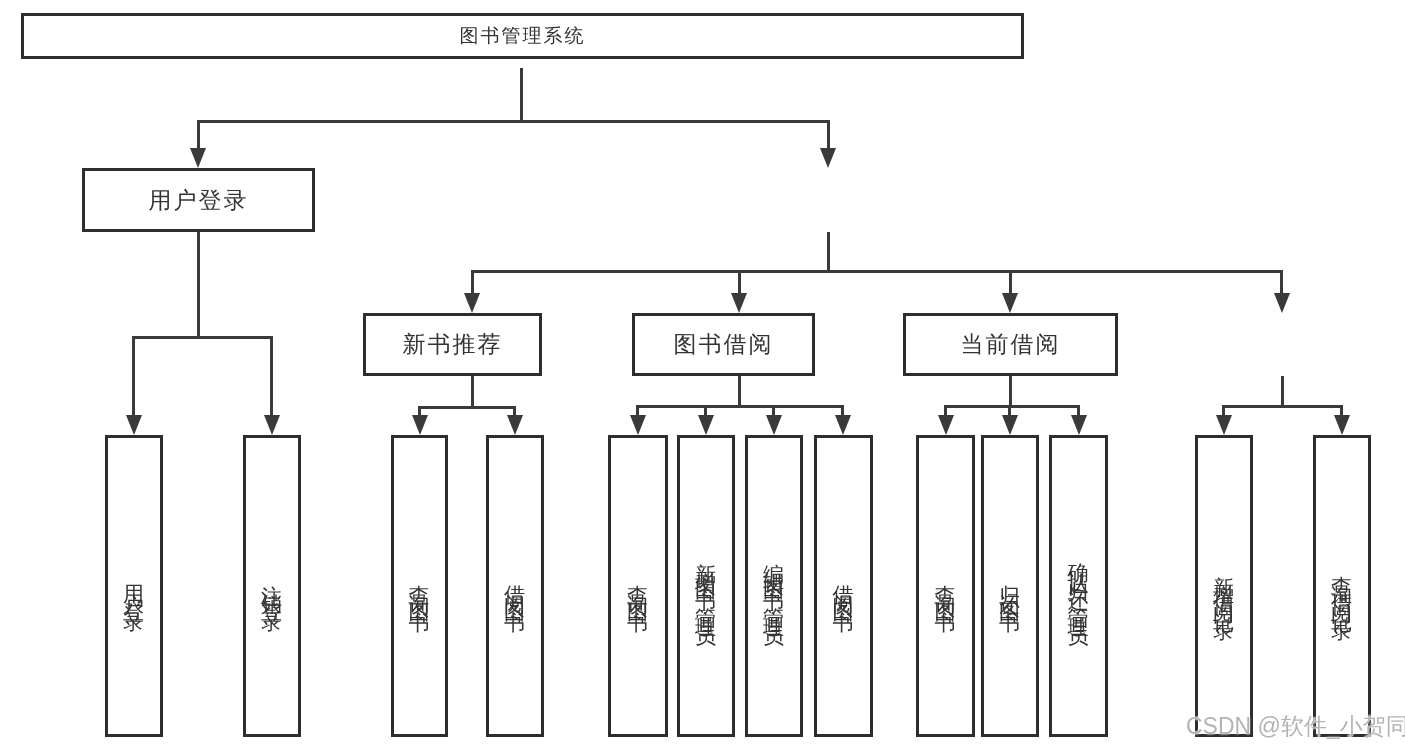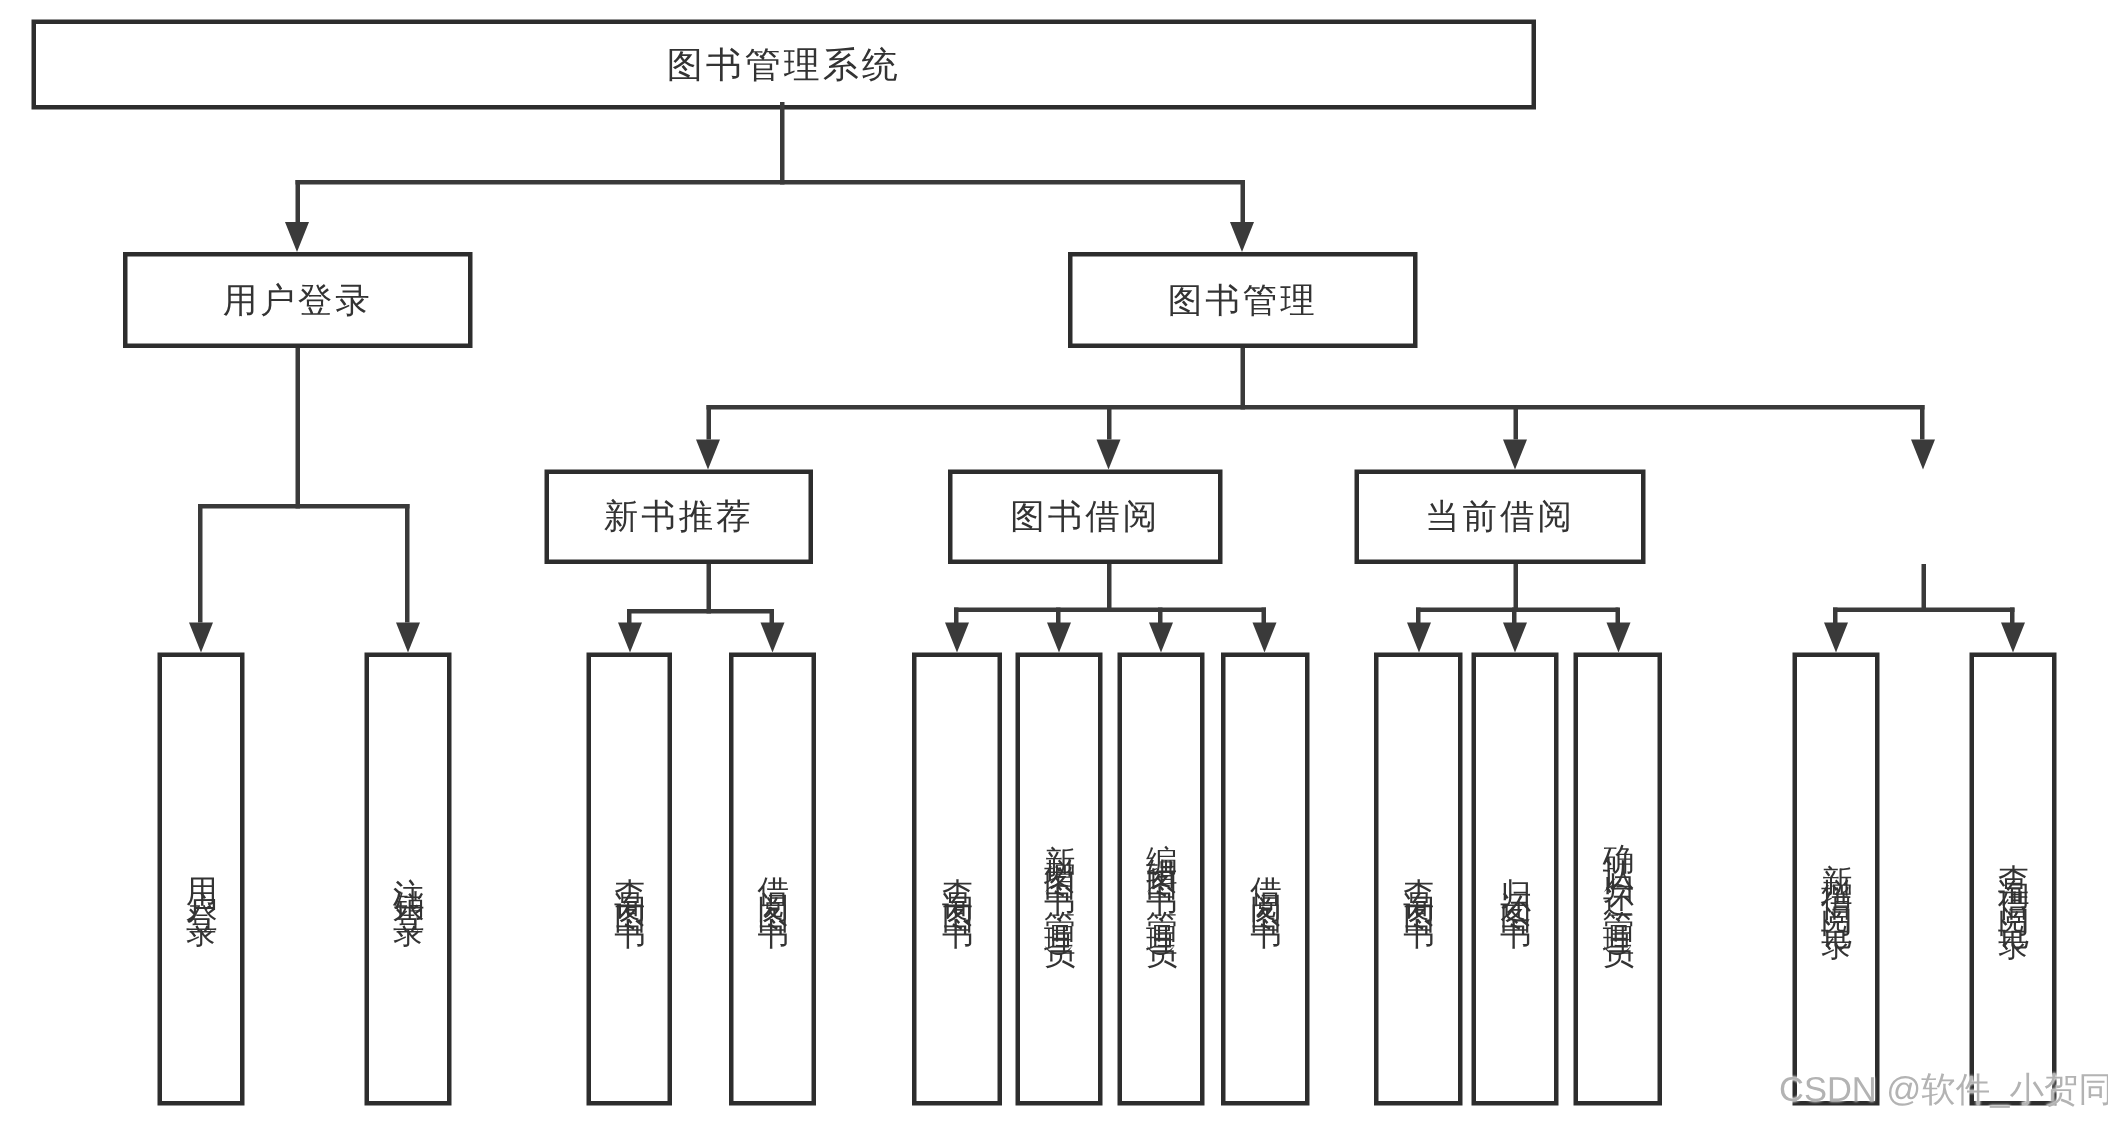--- a/index.html
+++ b/index.html
@@ -16,26 +16,26 @@
     display:flex; align-items:center; justify-content:center;
     color:#333333;
   }
   .hbox { font-size:23px; letter-spacing:2px; }
   .vbox {
     writing-mode:vertical-rl; text-orientation:mixed;
     font-size:21px; letter-spacing:9px; line-height:1;
   }
 
   
-  .root        { left:21px;  top:13px;  width:1003px; height:60px; font-size:24px; }
+  .root        { left:21px;  top:13px;  width:1003px; height:46px; font-size:19px; }
   .n-user-login{ left:82px;  top:168px; width:233px; height:64px; }
   .n-book-mgmt { left:712px; top:168px; width:233px; height:64px; }
   .n-new-book  { left:363px; top:313px; width:179px; height:63px; }
   .n-borrow    { left:632px; top:313px; width:183px; height:63px; }
-  .n-current   { left:903px; top:313px; width:194px; height:63px; }
+  .n-current   { left:903px; top:313px; width:215px; height:63px; }
   .n-record    { left:1173px;top:313px; width:219px; height:63px; }
 
   .lf  { top:435px; height:302px; }
   .lf1a{ left:105px; width:58px; } .lf1b{ left:243px; width:58px; }
   .lf2a{ left:391px; width:57px; } .lf2b{ left:486px; width:58px; }
   .lf3a{ left:608px; width:60px; } .lf3b{ left:677px; width:58px; }
   .lf3c{ left:745px; width:58px; } .lf3d{ left:814px; width:59px; }
   .lf4a{ left:916px; width:59px; } .lf4b{ left:981px; width:58px; }
   .lf4c{ left:1049px;width:59px; }
   .lf5a{ left:1195px;width:58px; } .lf5b{ left:1313px;width:58px; }
@@ -63,21 +63,20 @@
   <div class="box hbox root">图书管理系统</div>
 
   <div class="vl" style="left:520px;top:68px;height:55px"></div>
   <div class="hl" style="left:197px;top:120px;width:633px"></div>
   <div class="vl" style="left:197px;top:120px;height:28px"></div>
   <div class="arr" style="left:190px;top:148px"></div>
   <div class="vl" style="left:827px;top:120px;height:28px"></div>
   <div class="arr" style="left:820px;top:148px"></div>
 
   <div class="box hbox n-user-login">用户登录</div>
-  <div class="box hbox n-book-mgmt">图书管理</div>
 
   <div class="vl" style="left:197px;top:232px;height:107px"></div>
   <div class="hl" style="left:132px;top:336px;width:141px"></div>
   <div class="vl" style="left:132px;top:336px;height:79px"></div>
   <div class="arr" style="left:126px;top:415px"></div>
   <div class="vl" style="left:270px;top:336px;height:79px"></div>
   <div class="arr" style="left:264px;top:415px"></div>
 
   <div class="vl" style="left:827px;top:232px;height:41px"></div>
   <div class="hl" style="left:471px;top:270px;width:812px"></div>

